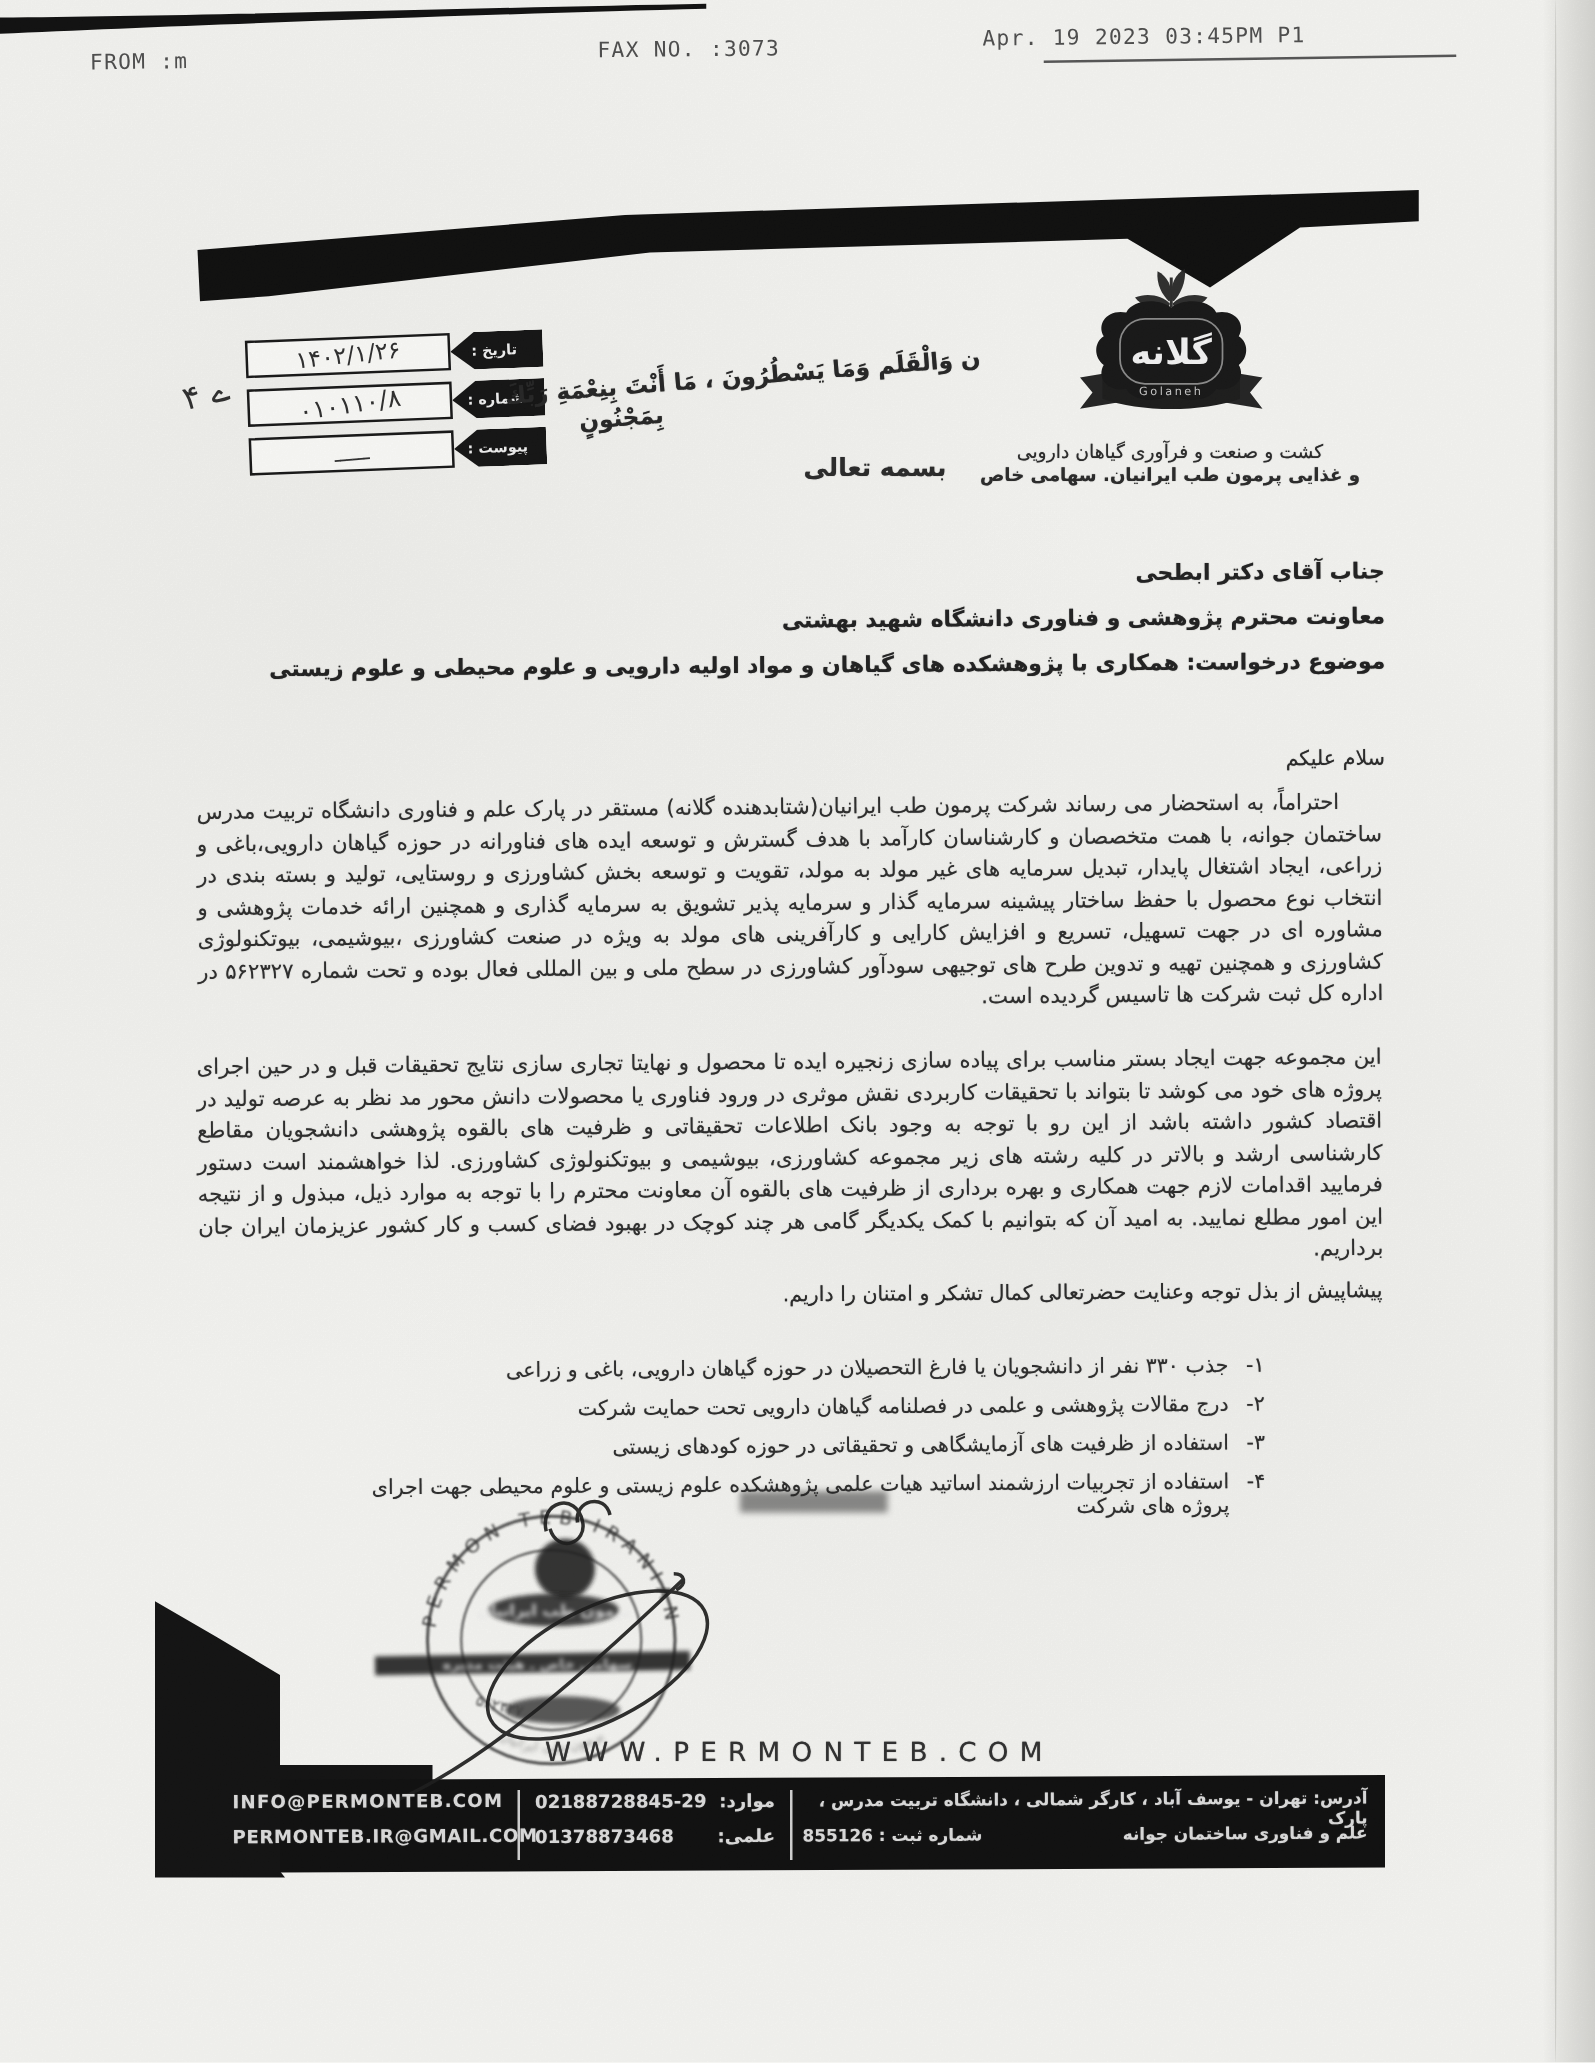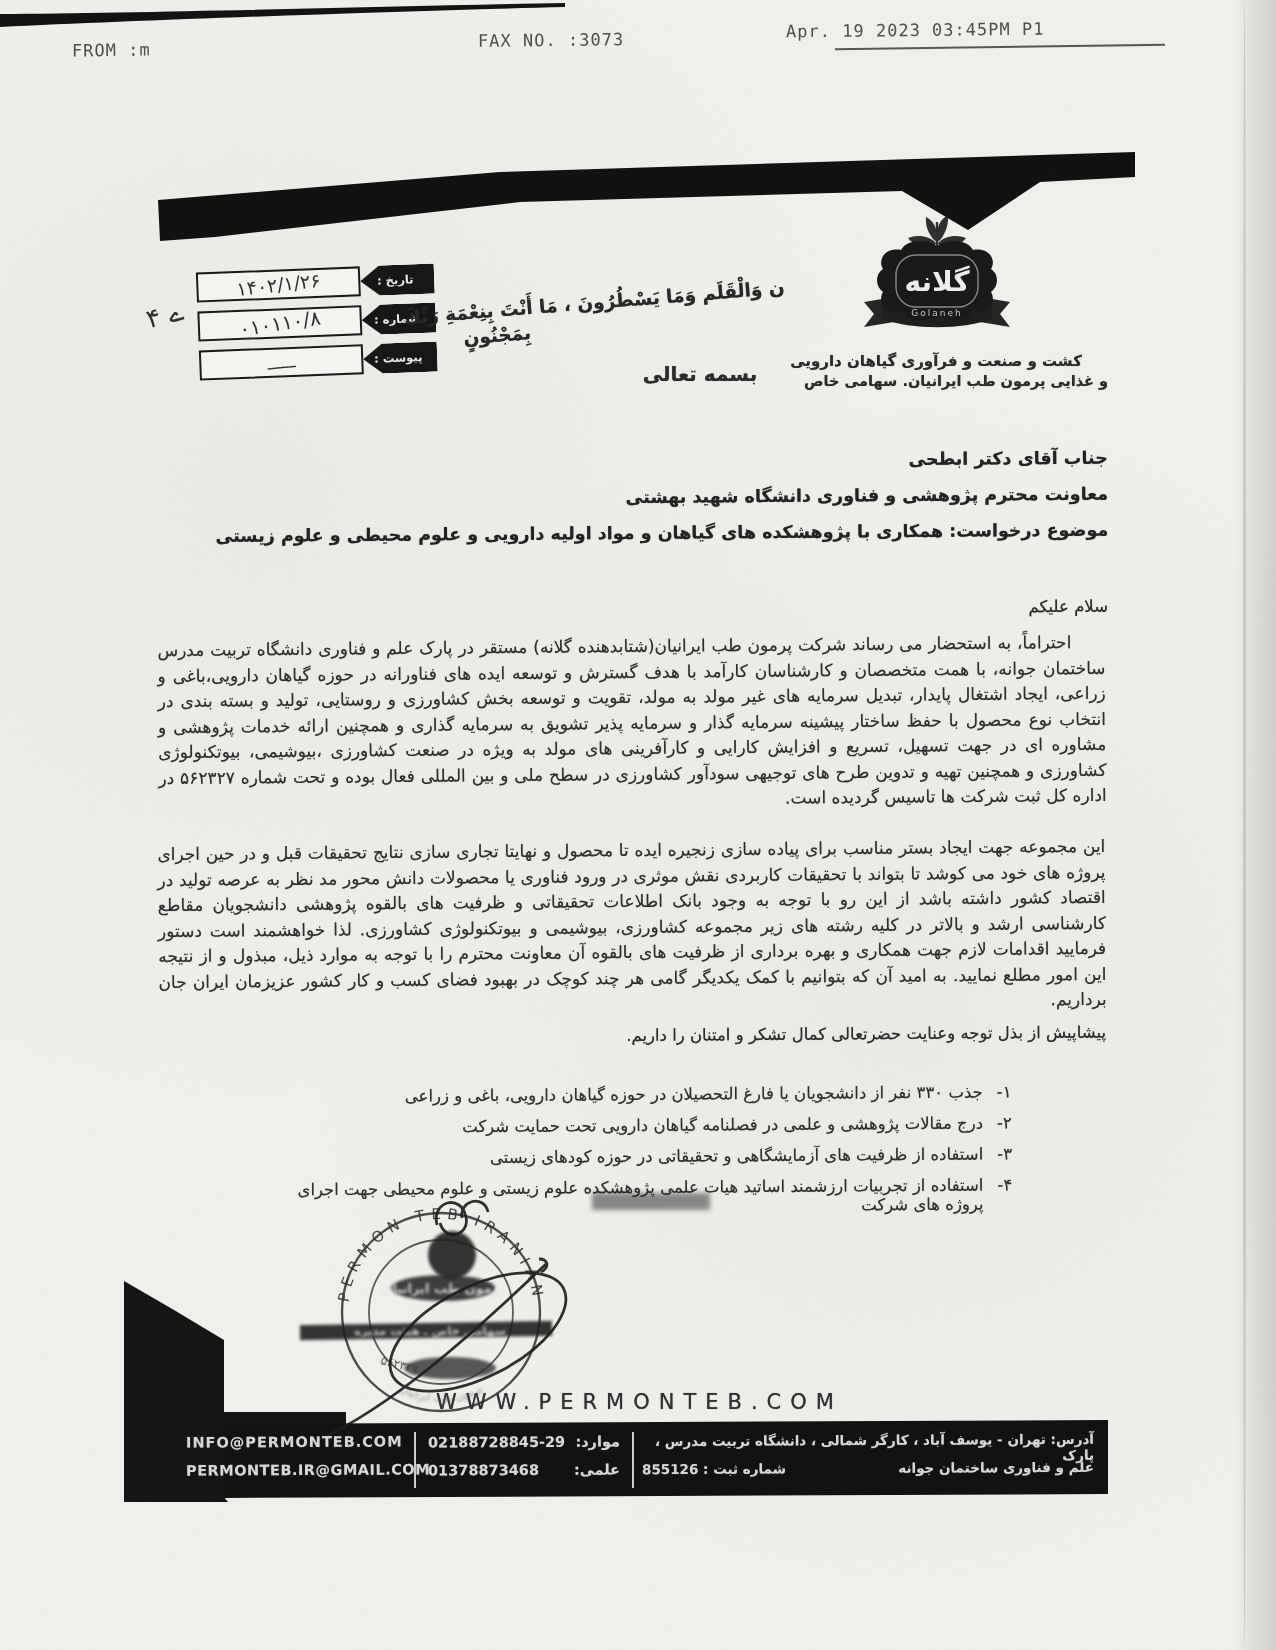--- a/index.html
+++ b/index.html
@@ -99,22 +99,22 @@
   <g opacity="0.95">
     <path d="M12,92 L42,87 L42,112 L12,117 L22,104 Z" fill="#171717"></path>
     <path d="M158,92 L128,87 L128,112 L158,117 L148,104 Z" fill="#171717"></path>
     <path d="M30,86 C60,97 110,97 140,86 L140,109 C110,120 60,120 30,109 Z" fill="#0f0f0f"></path>
   </g>
   <path d="M85,36 C74,28 54,30 49,40 C34,37 25,49 31,59 C23,64 23,76 31,82 C25,92 34,104 49,101 C54,111 74,113 85,105 C96,113 116,111 121,101 C136,104 145,92 139,82 C147,76 147,64 139,59 C145,49 136,37 121,40 C116,30 96,28 85,36 Z" fill="#151515"></path>
   <rect x="44" y="45" width="82" height="52" rx="20" fill="none" stroke="#ededed" stroke-width="1.4" opacity="0.55"></rect>
   <text x="85" y="81" text-anchor="middle" font-size="28" font-weight="bold" fill="#f5f5f5" font-family="DejaVu Sans, sans-serif">گلانه</text>
   <text x="85" y="106" text-anchor="middle" font-size="9" letter-spacing="2" fill="#c9c9c9" font-family="DejaVu Sans, sans-serif">Golaneh</text>
 </svg>
-<div class="abs rtl scan" style="left:778px;top:352px;width:316px;text-align:center;font-size:15px;font-weight:bold;">کشت و صنعت و فرآوری گیاهان دارویی</div>
-<div class="abs rtl scan" style="left:778px;top:373px;width:316px;text-align:center;font-size:14.5px;font-weight:bold;margin-left:20px;">و غذایی پرمون طب ایرانیان. سهامی خاص</div>
+<div class="abs rtl scan" style="left:778px;top:352px;width:316px;text-align:center;font-size:15px;font-weight:normal;">کشت و صنعت و فرآوری گیاهان دارویی</div>
+<div class="abs rtl scan" style="left:778px;top:373px;width:316px;text-align:center;font-size:14.5px;font-weight:bold;">و غذایی پرمون طب ایرانیان. سهامی خاص</div>
 
 <div class="abs rtl scan bold" style="left:590px;top:362px;width:220px;text-align:center;font-size:20px;">بسمه تعالی</div>
 
 <div class="abs rtl" style="left:160px;top:443px;width:948px;transform:rotate(-0.4deg);font-weight:bold;color:#1f1f1f;text-shadow:0 0 0.8px rgba(40,40,40,0.7);">
   <div style="font-size:17.5px;line-height:36px;">جناب آقای دکتر ابطحی</div>
   <div style="font-size:17.5px;line-height:36px;">معاونت محترم پژوهشی و فناوری دانشگاه شهید بهشتی</div>
   <div style="font-size:17.5px;line-height:36px;">موضوع درخواست: همکاری با پژوهشکده های گیاهان و مواد اولیه دارویی و علوم محیطی و علوم زیستی</div>
 </div>
 
 <div class="abs rtl scan" style="left:160px;top:600px;width:948px;text-align:right;font-size:16.5px;transform:rotate(-0.4deg);">سلام علیکم</div>

